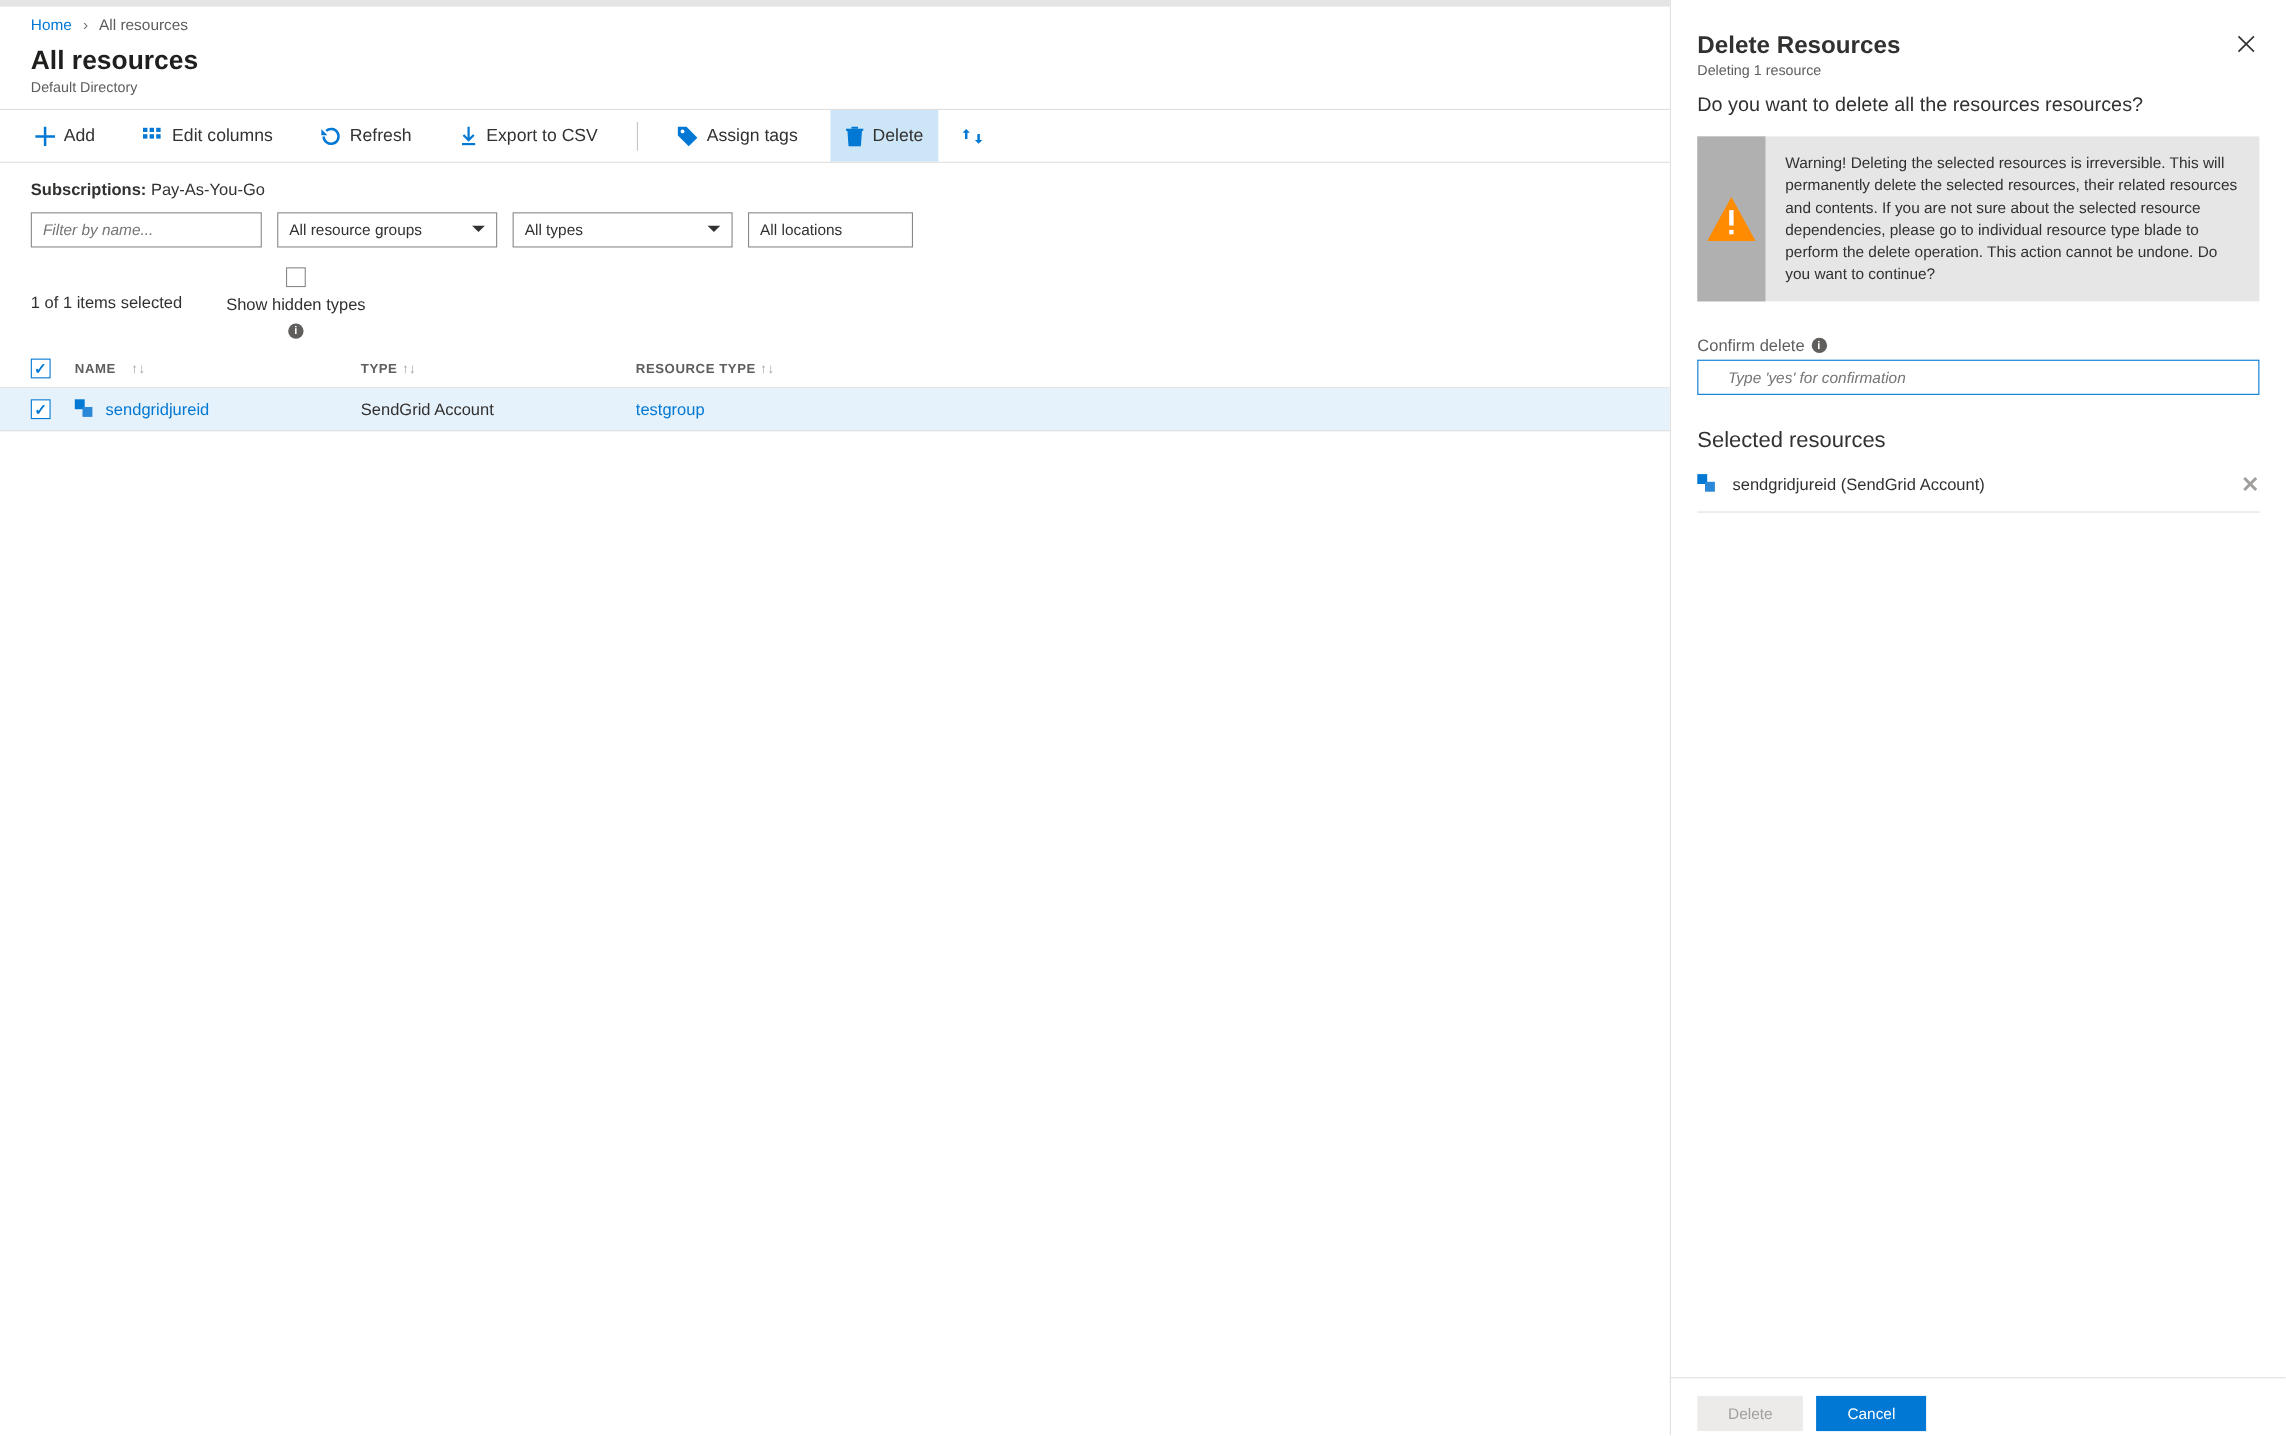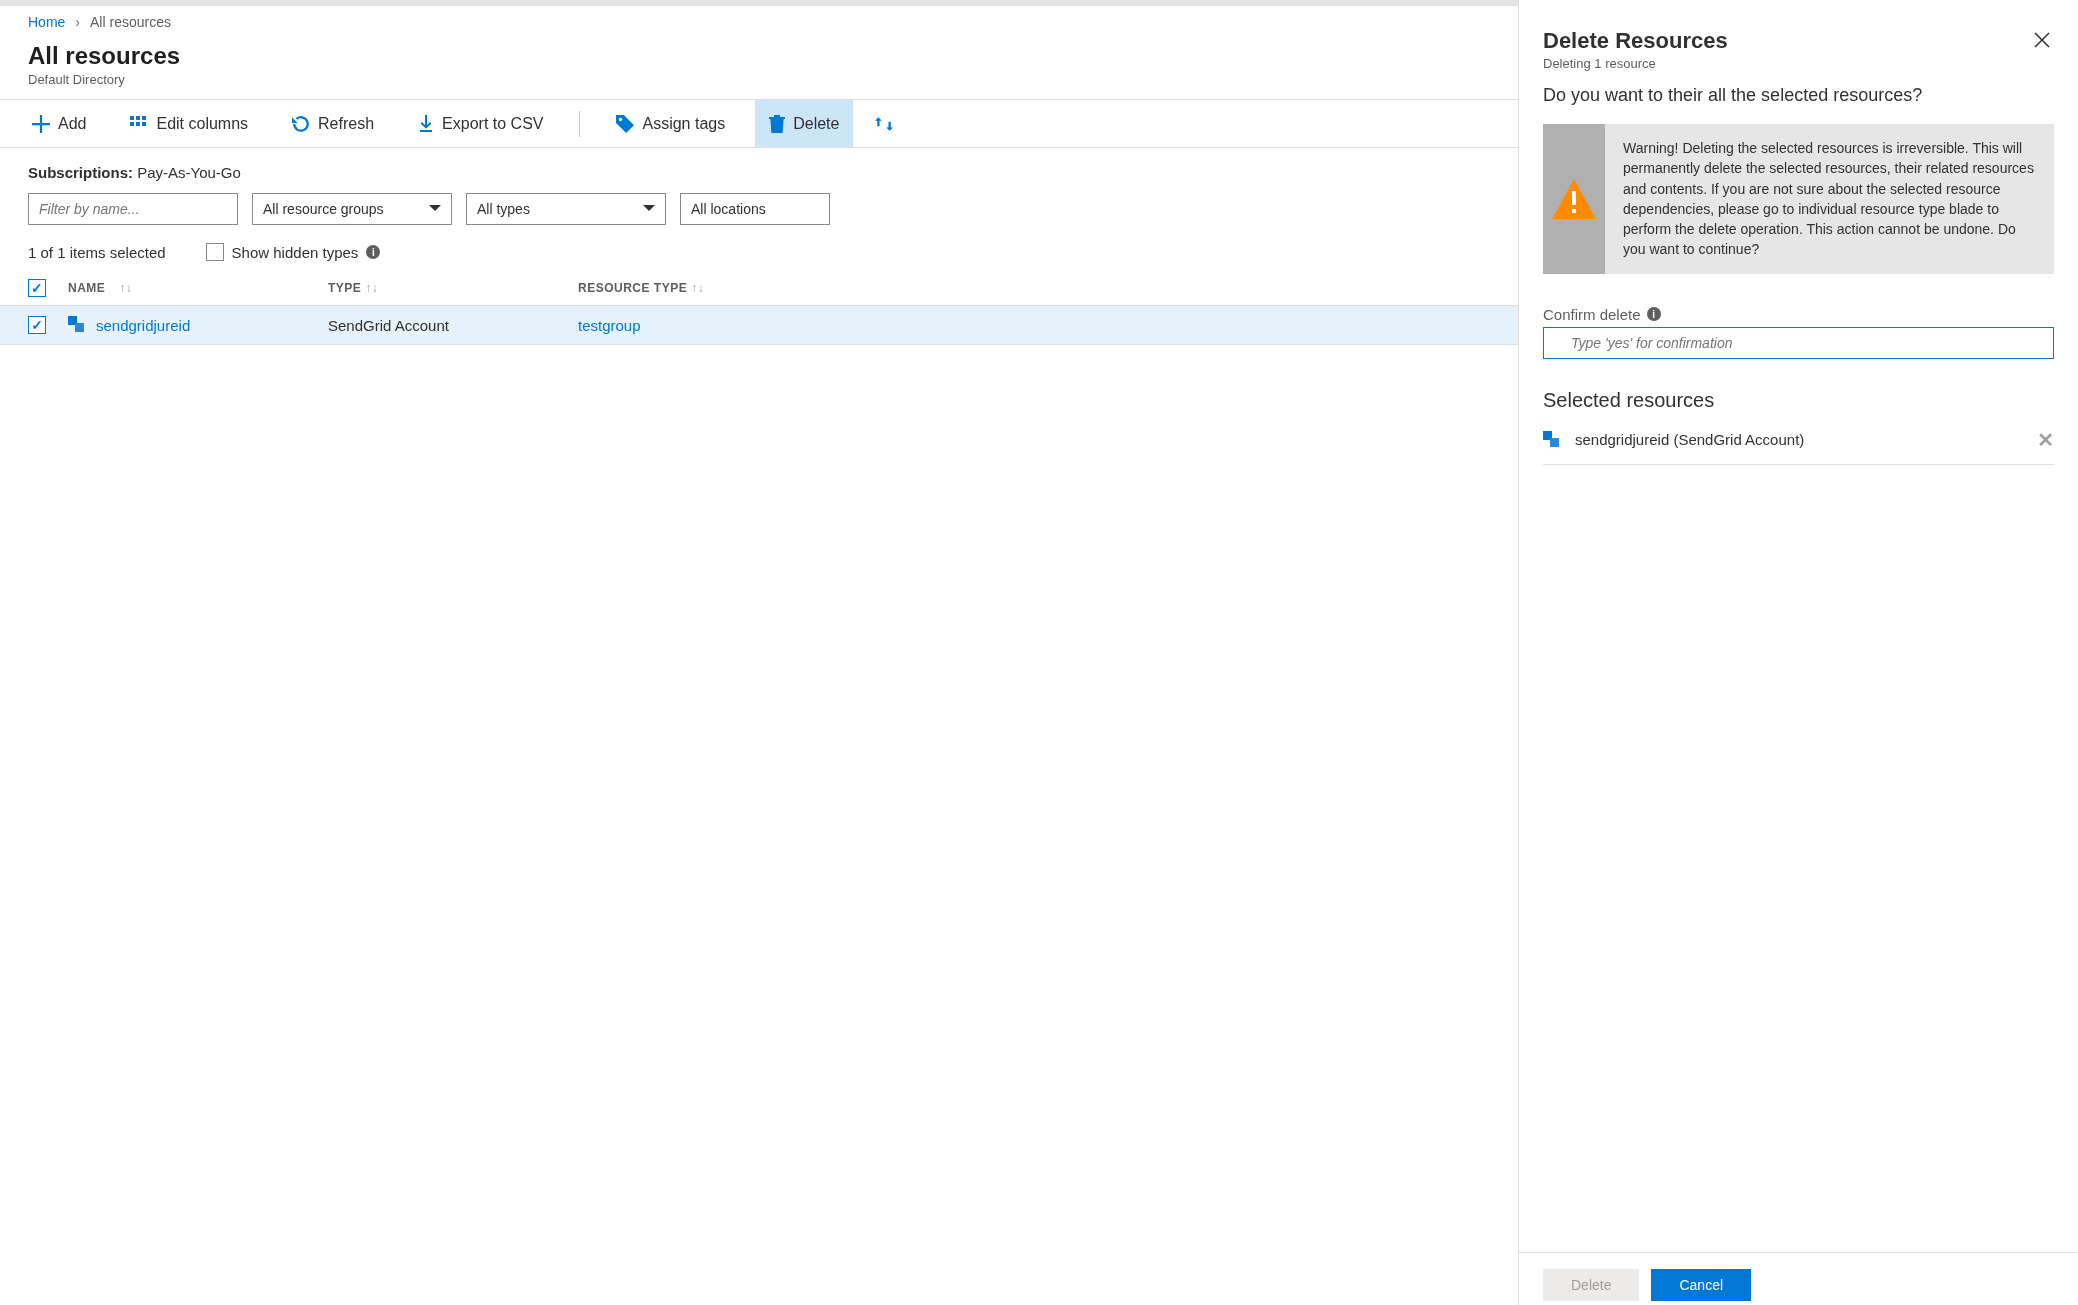--- a/index.html
+++ b/index.html
@@ -106,21 +106,21 @@
   width: 200px;
   cursor: pointer;
 }
 .status-row {
   display: flex;
   align-items: center;
   gap: 14px;
   padding: 4px 28px 10px 28px;
   font-size: 15px;
 }
-.status-row .chkwrap { display: flex; align-items: center; gap: 8px; }
+.status-row .chkwrap { display: flex; align-items: center; gap: 8px; flex-direction: column; }
 .chk {
   width: 18px;
   height: 18px;
   border: 1px solid #8a8886;
   background: #fff;
   display: inline-flex;
   align-items: center;
   justify-content: center;
   cursor: pointer;
 }
@@ -424,21 +424,21 @@
         <h2>Delete Resources</h2>
         <div class="sub">Deleting 1 resource</div>
       </div>
       <button class="close-x">
         <svg width="16" height="16" viewBox="0 0 16 16">
             <path stroke="#323130" stroke-width="1.5" d="M1 1l14 14M15 1L1 15"></path>
           </svg>
       </button>
     </div>
     <div class="side-body">
-      <div class="question">Do you want to their all the selected resources?</div>
+      <div class="question">Do you want to delete all the resources resources?</div>
       <div class="warning-box">
         <div class="wicon">
           <svg width="44" height="40" viewBox="0 0 44 40">
               <path fill="#ff8c00" d="M22 0L44 40H0z"></path>
               <rect fill="#fff" x="20" y="12" width="4" height="14"></rect>
               <rect fill="#fff" x="20" y="30" width="4" height="4"></rect>
             </svg>
         </div>
         <div class="wtext">Warning! Deleting the selected resources is irreversible. This will permanently delete the selected resources, their related resources and contents. If you are not sure about the selected resource dependencies, please go to individual resource type blade to perform the delete operation. This action cannot be undone. Do you want to continue?</div>
       </div>

